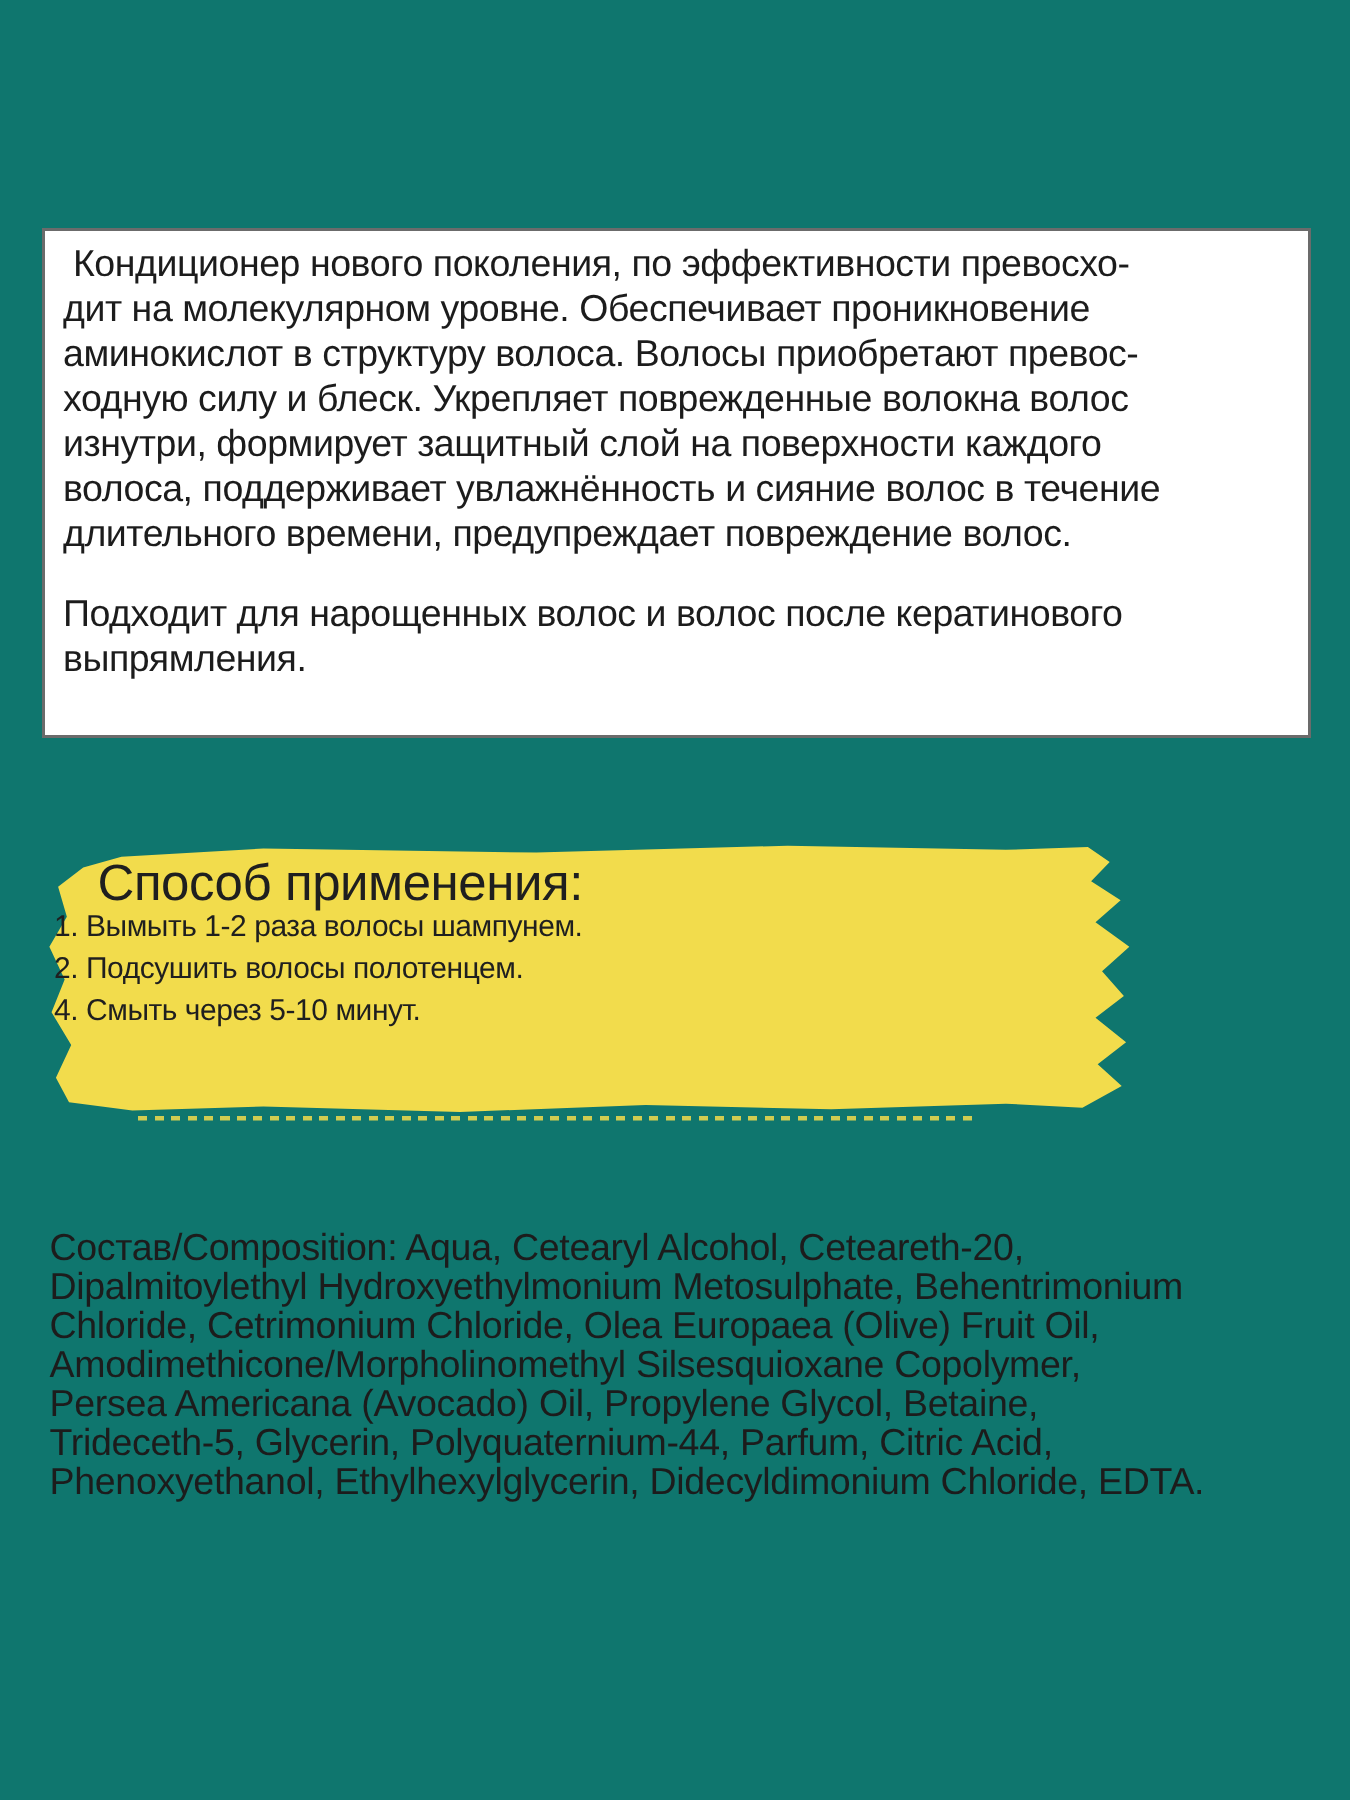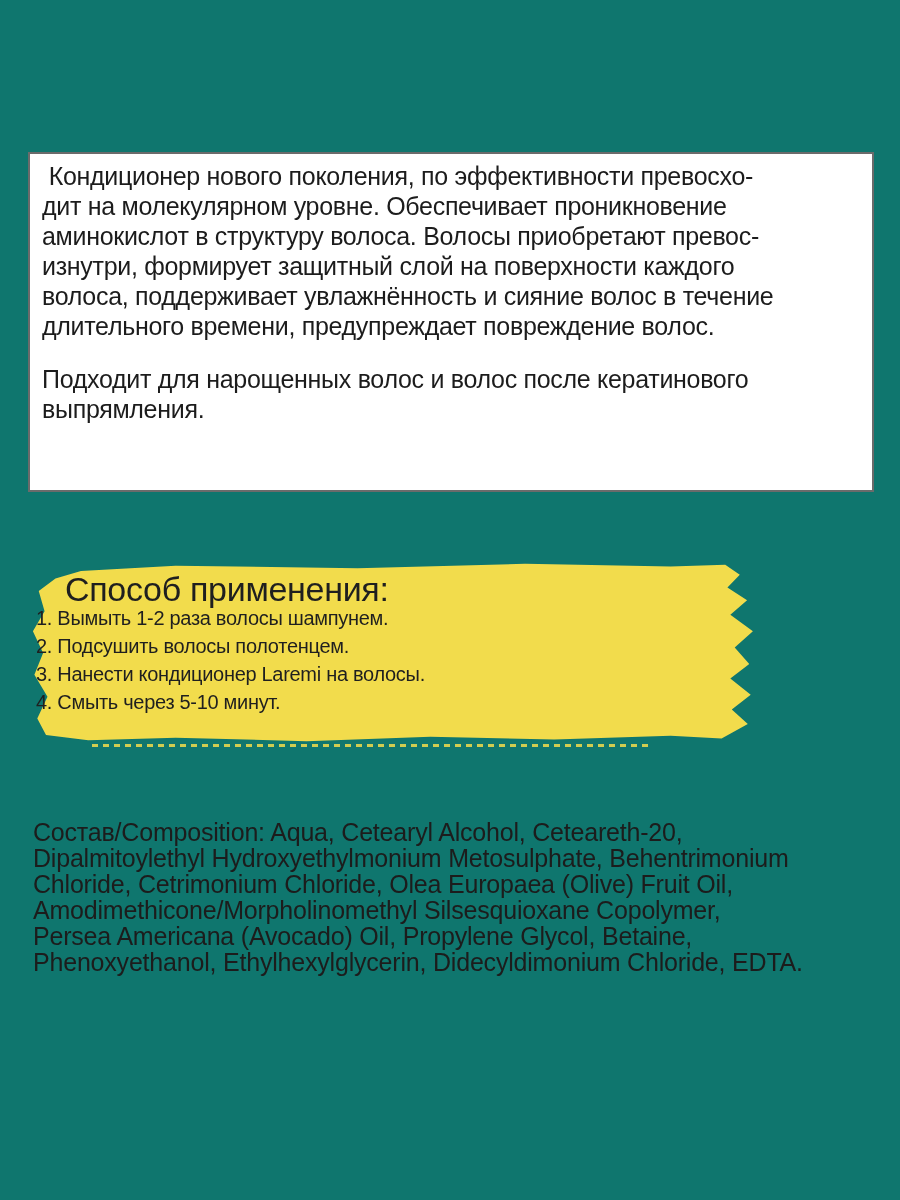--- a/index.html
+++ b/index.html
@@ -103,45 +103,46 @@
 </head>
 <body>
 
 <div class="canvas">
 
   <div class="desc-box">
     <div class="desc-par1">
         <div class="line"> Кондиционер нового поколения, по эффективности превосхо-</div>
         <div class="line">дит на молекулярном уровне. Обеспечивает проникновение</div>
         <div class="line">аминокислот в структуру волоса. Волосы приобретают превос-</div>
+        <div class="line">ходную силу и блеск. Укрепляет поврежденные волокна волос</div>
         <div class="line">изнутри, формирует защитный слой на поверхности каждого</div>
         <div class="line">волоса, поддерживает увлажнённость и сияние волос в течение</div>
         <div class="line">длительного времени, предупреждает повреждение волос.</div>
       </div>
     <div class="desc-par2">
         <div class="line">Подходит для нарощенных волос и волос после кератинового</div>
         <div class="line">выпрямления.</div>
       </div>
   </div>
 
   <div class="usage-highlight" style="background-color: rgb(242, 220, 76);"></div>
   <div class="usage-speckles"></div>
 
   <div class="usage-text">
     <div class="usage-title">Способ применения:</div>
     <div class="usage-steps">
         <div class="line">1. Вымыть 1-2 раза волосы шампунем.</div>
         <div class="line">2. Подсушить волосы полотенцем.</div>
-        <div class="line">3. Нанести кондиционер Laremi на волосы.</div>
         <div class="line">4. Смыть через 5-10 минут.</div>
       </div>
   </div>
 
   <div class="composition">
       <div class="line">Состав/Composition: Aqua, Cetearyl Alcohol, Ceteareth-20,</div>
       <div class="line">Dipalmitoylethyl Hydroxyethylmonium Metosulphate, Behentrimonium</div>
       <div class="line">Chloride, Cetrimonium Chloride, Olea Europaea (Olive) Fruit Oil,</div>
       <div class="line">Amodimethicone/Morpholinomethyl Silsesquioxane Copolymer,</div>
       <div class="line">Persea Americana (Avocado) Oil, Propylene Glycol, Betaine,</div>
+      <div class="line">Trideceth-5, Glycerin, Polyquaternium-44, Parfum, Citric Acid,</div>
       <div class="line">Phenoxyethanol, Ethylhexylglycerin, Didecyldimonium Chloride, EDTA.</div>
     </div>
 
 </div>
 
 </body></html>

